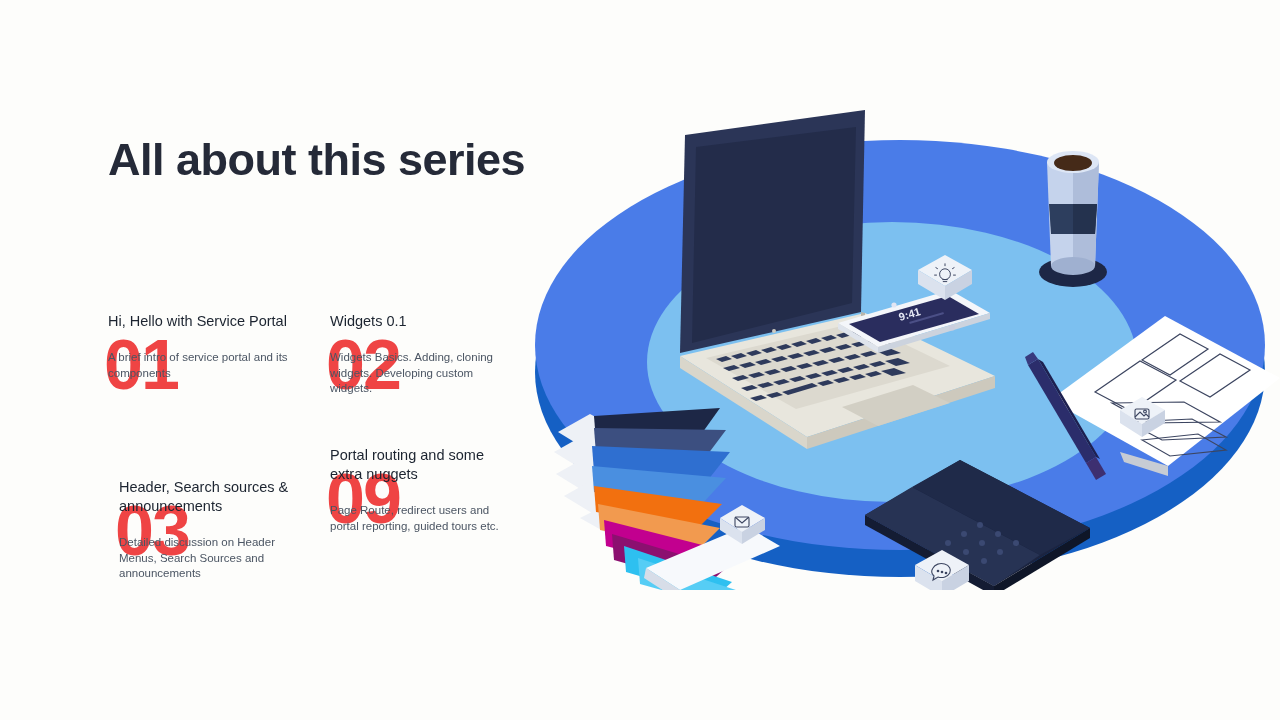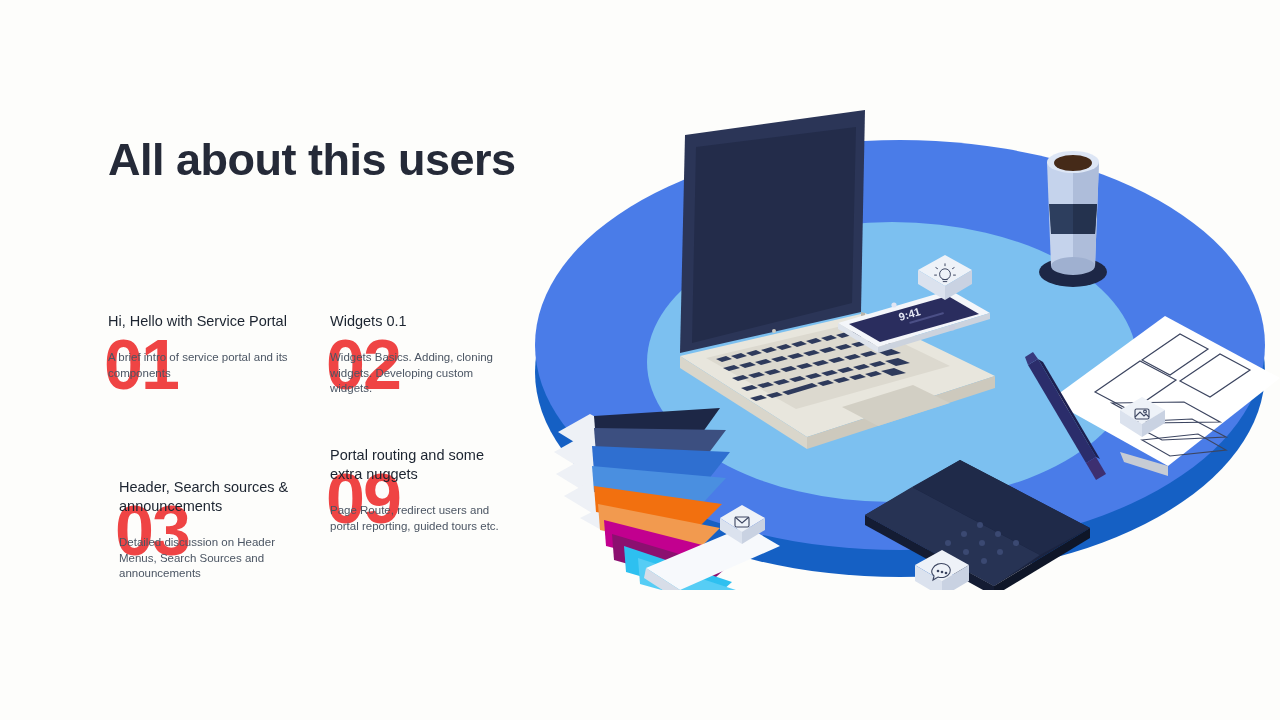--- a/index.html
+++ b/index.html
@@ -59,21 +59,21 @@
   .art{
     position:absolute;left:520px;top:100px;width:760px;height:490px;
   }
   .art svg{display:block;width:760px;height:490px;}
 </style>
 </head>
 <body>
 
 <div class="slide">
 
-  <h1 class="title">All about this users</h1>
+  <h1 class="title">All about this series</h1>
 
   <div class="grid">
 
     <div class="cell c1">
       <div class="watermark">01</div>
       <div class="cell-head">Hi, Hello with Service Portal</div>
       <div class="cell-body">A brief intro of service portal and its components</div>
     </div>
 
     <div class="cell c2">

